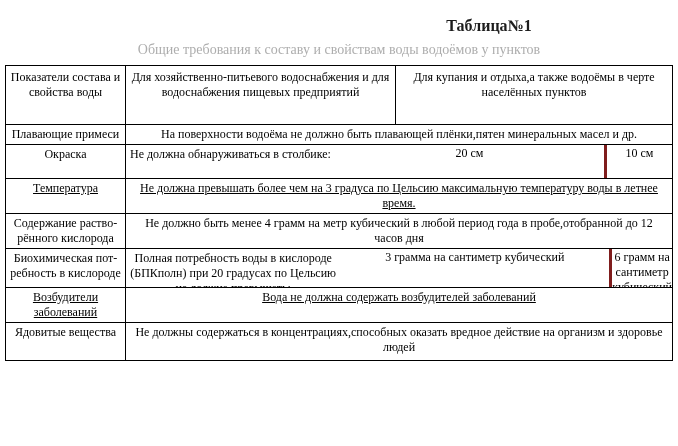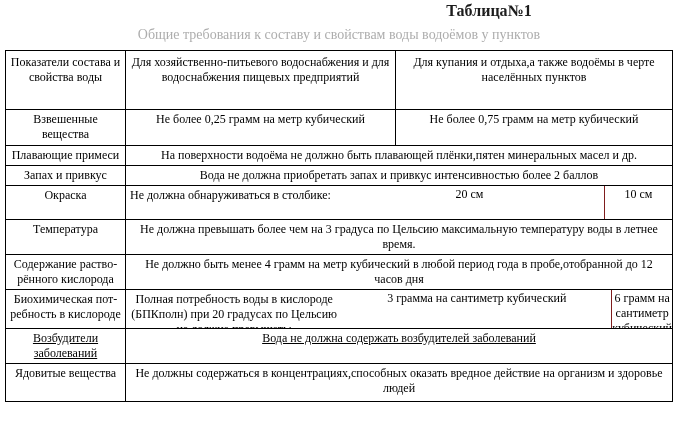--- a/index.html
+++ b/index.html
@@ -8,21 +8,21 @@
     background: #ffffff;
   }
   body {
     width: 678px;
     height: 446px;
     overflow: hidden;
     font-family: "Liberation Serif", "DejaVu Serif", serif;
     color: #000000;
   }
   .doc-title {
-    margin-top: 1px;
+    margin-top: 16px;
     padding-left: 300px;
     text-align: center;
     font-size: 16px;
     font-weight: bold;
     color: #1c1c1c;
     line-height: 19px;
   }
   .doc-subtitle {
     text-align: center;
     color: #adadad;
@@ -43,21 +43,21 @@
     text-align: center;
     vertical-align: top;
     padding: 2px 4px;
     overflow: hidden;
   }
   tr.r-header td { height: 52px; padding-top: 4px; }
   tr.r0 td { height: 31px; }
   tr.r1 td { height: 15px; }
   tr.r2 td { height: 15px; }
   tr.r3 td { height: 29px; }
-  tr.r4 td { height: 26px; }
+  tr.r4 td { height: 26px; text-decoration: underline; }
   tr.r5 td { height: 30px; }
   tr.r6 td { height: 34px; }
   tr.r7 td { height: 30px; text-decoration: underline; }
   tr.r8 td { height: 33px; }
   td.cell-split { padding: 0 !important; }
   .split-wrap {
     display: flex;
     flex-direction: row;
     width: 100%;
     height: 100%;
@@ -70,21 +70,21 @@
     flex: 1;
     align-items: stretch;
   }
   .split-l {
     width: 269px;
     padding-top: 1px;
     box-sizing: border-box;
   }
   .split-r {
     flex: 1;
-    border-left: 1px solid #7f1d1d;
+    border-left: 3px solid #7f1d1d;
     padding-top: 1px;
     box-sizing: border-box;
   }
 </style>
 </head>
 <body>
 
 <div class="doc-title">Таблица№1</div>
 <div class="doc-subtitle">
   <div>Общие требования к составу и свойствам воды водоёмов у пунктов</div>
@@ -97,35 +97,26 @@
     <col style="width:277px">
   </colgroup>
 
   <tbody>
       <tr class="r-header">
     <td>Показатели состава и свойства воды</td>
     <td>Для хозяйственно-питьевого водоснабжения и для водоснабжения пищевых предприятий</td>
     <td>Для купания и отдыха,а также водоёмы в черте населённых пунктов</td>
   </tr>
 
-  <tr class="r0">
-    <td>Взвешенные вещества</td>
-    <td>Не более 0,25 грамм на метр кубический</td>
-    <td>Не более 0,75 грамм на метр кубический</td>
-  </tr>
 
   <tr class="r1">
     <td>Плавающие примеси</td>
     <td colspan="2">На поверхности водоёма не должно быть плавающей плёнки,пятен минеральных масел и др.</td>
   </tr>
 
-  <tr class="r2">
-    <td>Запах и привкус</td>
-    <td colspan="2">Вода не должна приобретать запах и привкус интенсивностью более 2 баллов</td>
-  </tr>
 
   <tr class="r3">
     <td>Окраска</td>
     <td colspan="2" class="cell-split">
       <div class="split-wrap">
         <div class="split-top">Не должна обнаруживаться в столбике:</div>
         <div class="split-bottom">
           <div class="split-l">20 см</div>
           <div class="split-r">10 см</div>
         </div>

